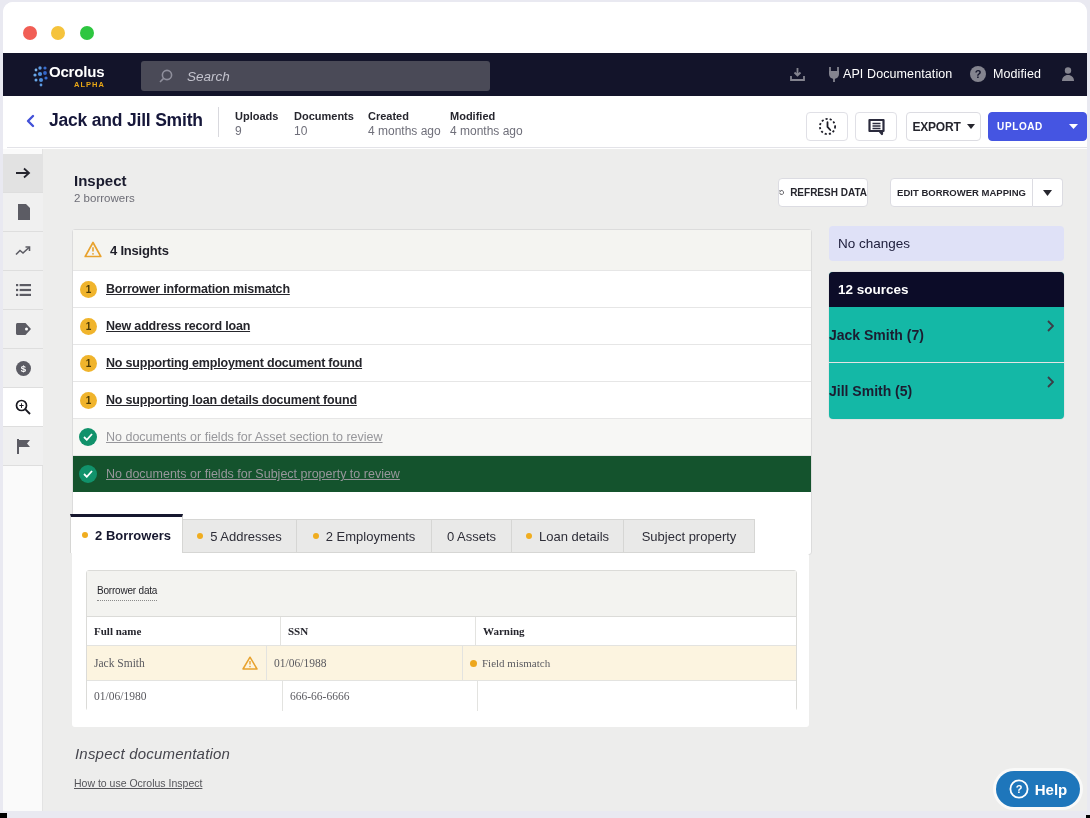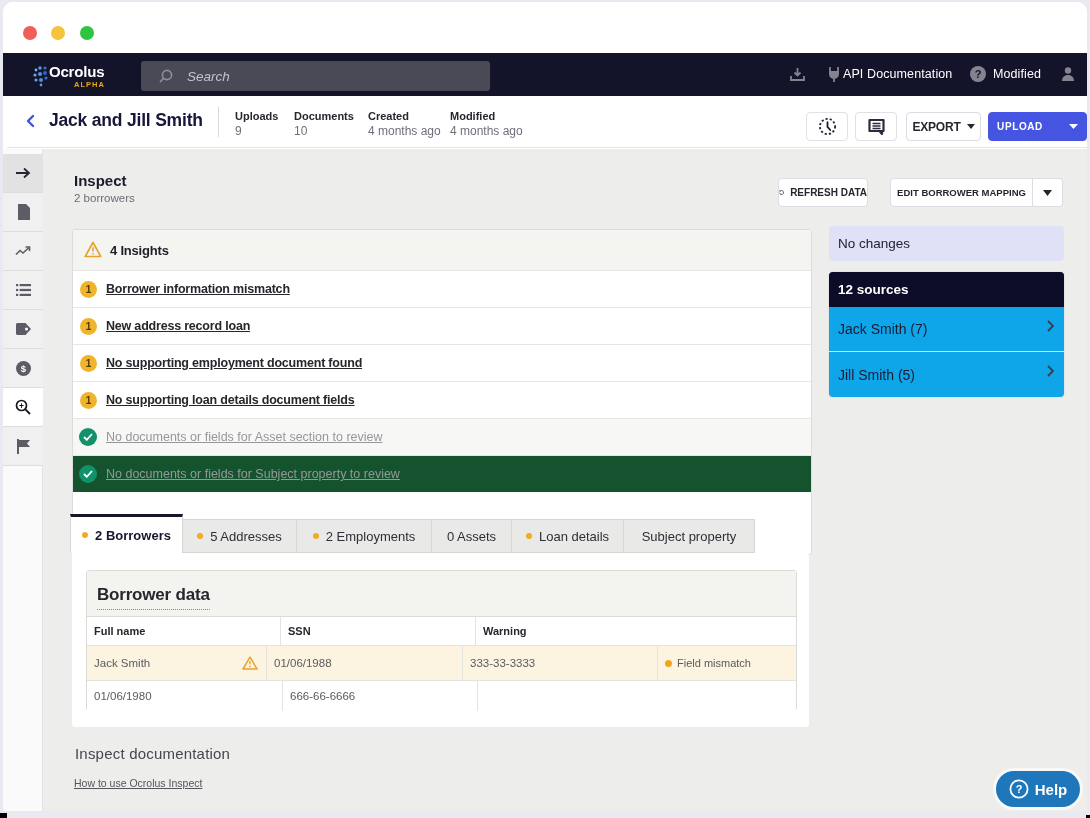--- a/index.html
+++ b/index.html
@@ -31,32 +31,32 @@
 .content { position:absolute; left:40px; top:147px; width:1044px; height:662px; background:#ededec; }
 
 .card { position:absolute; background:#fff; border:1px solid #dcdcdc; border-radius:3px; }
 .irow { position:relative; height:37px; border-top:1px solid #e6e6e6; display:flex; align-items:center; }
 .badge { position:absolute; left:7px; width:17px; height:17px; border-radius:50%; background:#f0b42c; color:#4c3a05; font-size:10px; font-weight:700; display:flex; align-items:center; justify-content:center; }
 .gbadge { position:absolute; left:6px; width:18px; height:18px; border-radius:50%; background:#11926b; display:flex; align-items:center; justify-content:center; }
 .ilink { margin-left:33px; font-size:12.5px; font-weight:700; color:#26262c; text-decoration:underline; letter-spacing:-0.2px; }
 .glink { margin-left:33px; font-size:12.5px; color:#97979b; text-decoration:underline; }
 
 .nochanges { position:absolute; left:786px; top:77px; width:235px; height:35px; background:#dfe1f7; border-radius:4px; font-size:13.5px; color:#20203e; display:flex; align-items:center; padding-left:9px; }
-.sources { position:absolute; left:786px; top:123px; width:235px; border-radius:4px; background:#0ea5e9; box-shadow:0 0 0 1px #e4e4e4; }
+.sources { position:absolute; left:786px; top:123px; width:235px; border-radius:4px; background:#14b8a6; box-shadow:0 0 0 1px #e4e4e4; }
 .srchead { height:35px; background:#0c0c28; color:#fff; border-radius:4px 4px 0 0; font-size:13.5px; font-weight:700; display:flex; align-items:center; padding-left:9px; }
-.srcrow { height:45px; border-bottom:1px solid #e4e4e4; display:flex; align-items:center; padding-left:9px; font-size:14px; font-weight:400; color:#1c1c30; position:relative; }
+.srcrow { height:56px; border-bottom:1px solid #e4e4e4; display:flex; align-items:center; font-size:14px; font-weight:700; color:#1c1c30; position:relative; }
 
 .tab { position:absolute; top:370px; height:34px; background:#e9e9e8; border:1px solid #d6d6d4; border-left:none; font-size:13px; color:#2e2e38; display:flex; align-items:center; justify-content:center; }
 .tabdot { width:6px; height:6px; border-radius:50%; background:#f0ad1f; margin-right:7px; }
 .atab { position:absolute; top:365px; height:39px; background:#fff; border-top:3px solid #16172e; border-left:1px solid #d6d6d4; border-right:1px solid #d6d6d4; font-size:13px; font-weight:700; color:#16172e; display:flex; align-items:center; justify-content:center; z-index:3; }
 
 .tpanel { position:absolute; left:29px; top:404px; width:737px; height:174px; background:#fff; border-radius:0 3px 3px 3px; z-index:2; }
 .tcard { position:absolute; left:14px; top:17px; width:711px; height:141px; border:1px solid #dbdbd8; border-radius:3px; }
 .bdhead { height:46px; background:#f3f3f0; border-bottom:1px solid #dbdbd8; }
-.trow { display:flex; }
+.trow { display:flex;font-family:Liberation Serif, serif; }
 .tcell { padding-left:7px; display:flex; align-items:center; border-right:1px solid #e3e3e0; position:relative; }
 .helpbtn { position:absolute; left:996px; top:771px; width:84px; height:36px; background:#1e76bb; border-radius:18px; display:flex; align-items:center; justify-content:center; box-shadow:0 0 0 3px rgba(255,255,255,0.65); z-index:9; }
 </style>
 </head>
 <body>
 <div class="window">
 
   <div class="titlebar">
     <div class="dot" style="left:20px; background:#f15e55;"></div>
     <div class="dot" style="left:48px; background:#f5c33c;"></div>
@@ -244,21 +244,21 @@
       <div class="irow">
           <div class="badge">1</div>
           <div class="ilink">New address record loan</div>
         </div>
       <div class="irow">
           <div class="badge">1</div>
           <div class="ilink">No supporting employment document found</div>
         </div>
       <div class="irow">
           <div class="badge">1</div>
-          <div class="ilink">No supporting loan details document fields</div>
+          <div class="ilink">No supporting loan details document found</div>
         </div>
       <div class="irow" style="background:#f7f7f5;">
           <div class="gbadge">
             <svg width="10" height="8" viewBox="0 0 10 8">
               <path d="M1 4l2.8 2.8L9 1" stroke="#fff" stroke-width="1.8" fill="none"></path>
             </svg>
           </div>
           <div class="glink">No documents or fields for Asset section to review</div>
         </div>
       <div class="irow" style="background:#14532d;">
@@ -285,47 +285,46 @@
     <div class="atab" style="left:27px; width:113px;"><span class="tabdot"></span>2 Borrowers</div>
     <div class="tab" style="left:140px; width:114px;"><span class="tabdot"></span>5 Addresses</div>
     <div class="tab" style="left:254px; width:135px;"><span class="tabdot"></span>2 Employments</div>
     <div class="tab" style="left:389px; width:80px;">0 Assets</div>
     <div class="tab" style="left:469px; width:112px;"><span class="tabdot"></span>Loan details</div>
     <div class="tab" style="left:581px; width:131px;">Subject property</div>
 
     <div class="tpanel">
       <div class="tcard">
         <div class="bdhead">
-          <div class="abs" style="left:10px; top:14px; font-size:17px; font-weight:700; color:#26262c; letter-spacing:-0.2px; border-bottom:1px dotted #8a8a8a; padding-bottom:4px;">Borrower data</div>
+          <div class="abs" style="left:10px; top:14px; font-size:10px; font-weight:400; color:#26262c; letter-spacing:-0.2px; border-bottom:1px dotted #8a8a8a; padding-bottom:4px;">Borrower data</div>
         </div>
         <div class="trow" style="height:28px; background:#fff;">
           <div class="tcell" style="width:194px; font-size:11px; font-weight:700; color:#26262e;">Full name</div>
           <div class="tcell" style="width:195px; font-size:11px; font-weight:700; color:#26262e;">SSN</div>
           <div class="tcell" style="width:124px; font-size:11px; font-weight:700; color:#26262e; border-right:none;">Warning</div>
         </div>
         <div class="trow" style="height:35px; background:#fcf4e0; border-top:1px solid #e3e3e0;">
           <div class="tcell" style="width:180px; font-size:11.5px; color:#5a5a60;">Jack Smith
             <svg class="abs" style="right:8px; top:10px;" width="16" height="14" viewBox="0 0 16 14">
                 <path d="M8 1.2L15 13H1z" fill="none" stroke="#e8a22e" stroke-width="1.5" stroke-linejoin="round"></path>
                 <path d="M8 5v3.5" stroke="#e8a22e" stroke-width="1.4"></path>
                 <circle cx="8" cy="10.6" r="0.8" fill="#e8a22e"></circle>
               </svg>
           </div>
           <div class="tcell" style="width:196px; font-size:11.5px; color:#5a5a60;">01/06/1988</div>
-          <div class="tcell" style="width:195px; font-size:11.5px; color:#5a5a60;">333-33-3333</div>
           <div class="tcell" style="width:124px; font-size:11px; color:#5a5a60; border-right:none;"><span style="width:7px;height:7px;border-radius:50%;background:#eda71d;display:inline-block;margin-right:5px;"></span>Field mismatch</div>
         </div>
         <div class="trow" style="height:31px; background:#fff; border-top:1px solid #e3e3e0;">
           <div class="tcell" style="width:196px; font-size:11.5px; color:#5a5a60;">01/06/1980</div>
           <div class="tcell" style="width:195px; font-size:11.5px; color:#5a5a60;">666-66-6666</div>
           <div class="tcell" style="width:124px; border-right:none;"></div>
         </div>
       </div>
     </div>
-    <div class="abs" style="left:32px; top:596px; font-size:15px; color:#46464e; letter-spacing:0.2px;">Inspect documentation</div>
+    <div class="abs" style="left:32px; top:596px; font-size:15px; color:#46464e; letter-spacing:0.2px;font-style:italic;">Inspect documentation</div>
     <div class="abs" style="left:31px; top:628px; font-size:10.5px; color:#55555a; text-decoration:underline;">How to use Ocrolus Inspect</div>
   </div>
 </div>
 <div class="helpbtn">
   <svg width="20" height="20" viewBox="0 0 20 20">
       <circle cx="10" cy="10" r="8.6" fill="none" stroke="#fff" stroke-width="1.8"></circle>
       <text x="10" y="14" text-anchor="middle" font-size="11" font-weight="bold" fill="#fff">?</text>
     </svg>
   <span style="color:#fff; font-size:15px; font-weight:700; margin-left:6px;">Help</span>
 </div>

